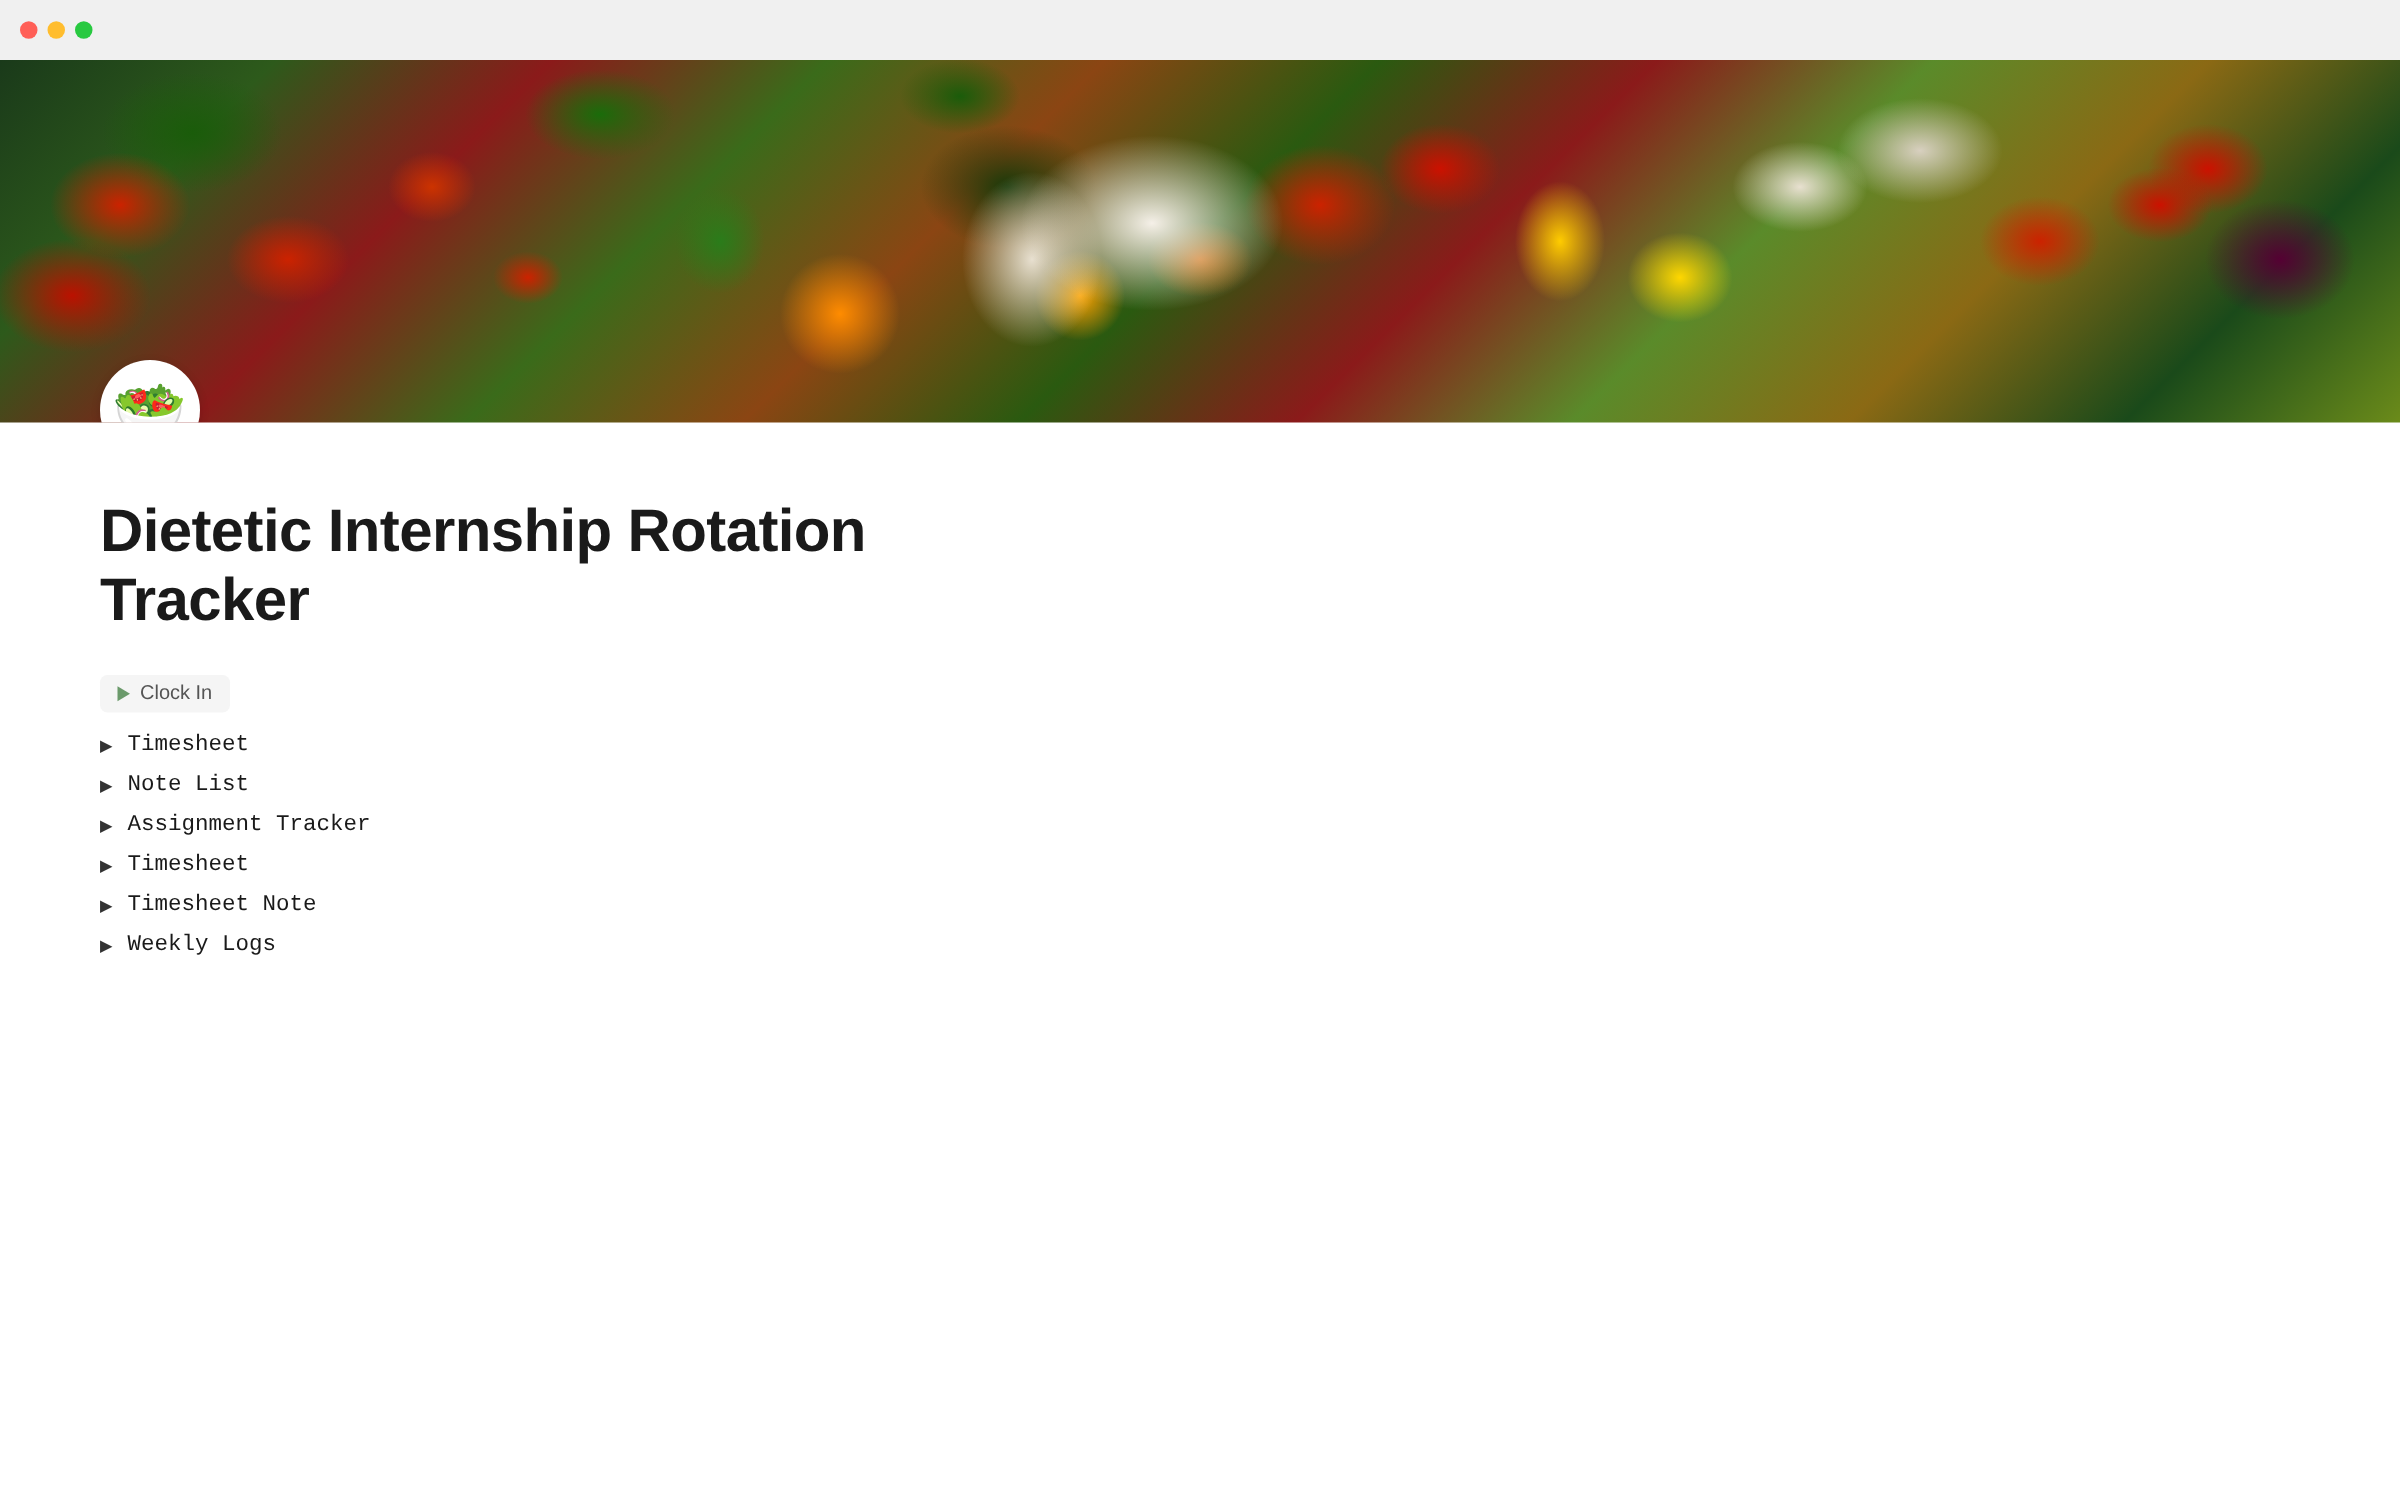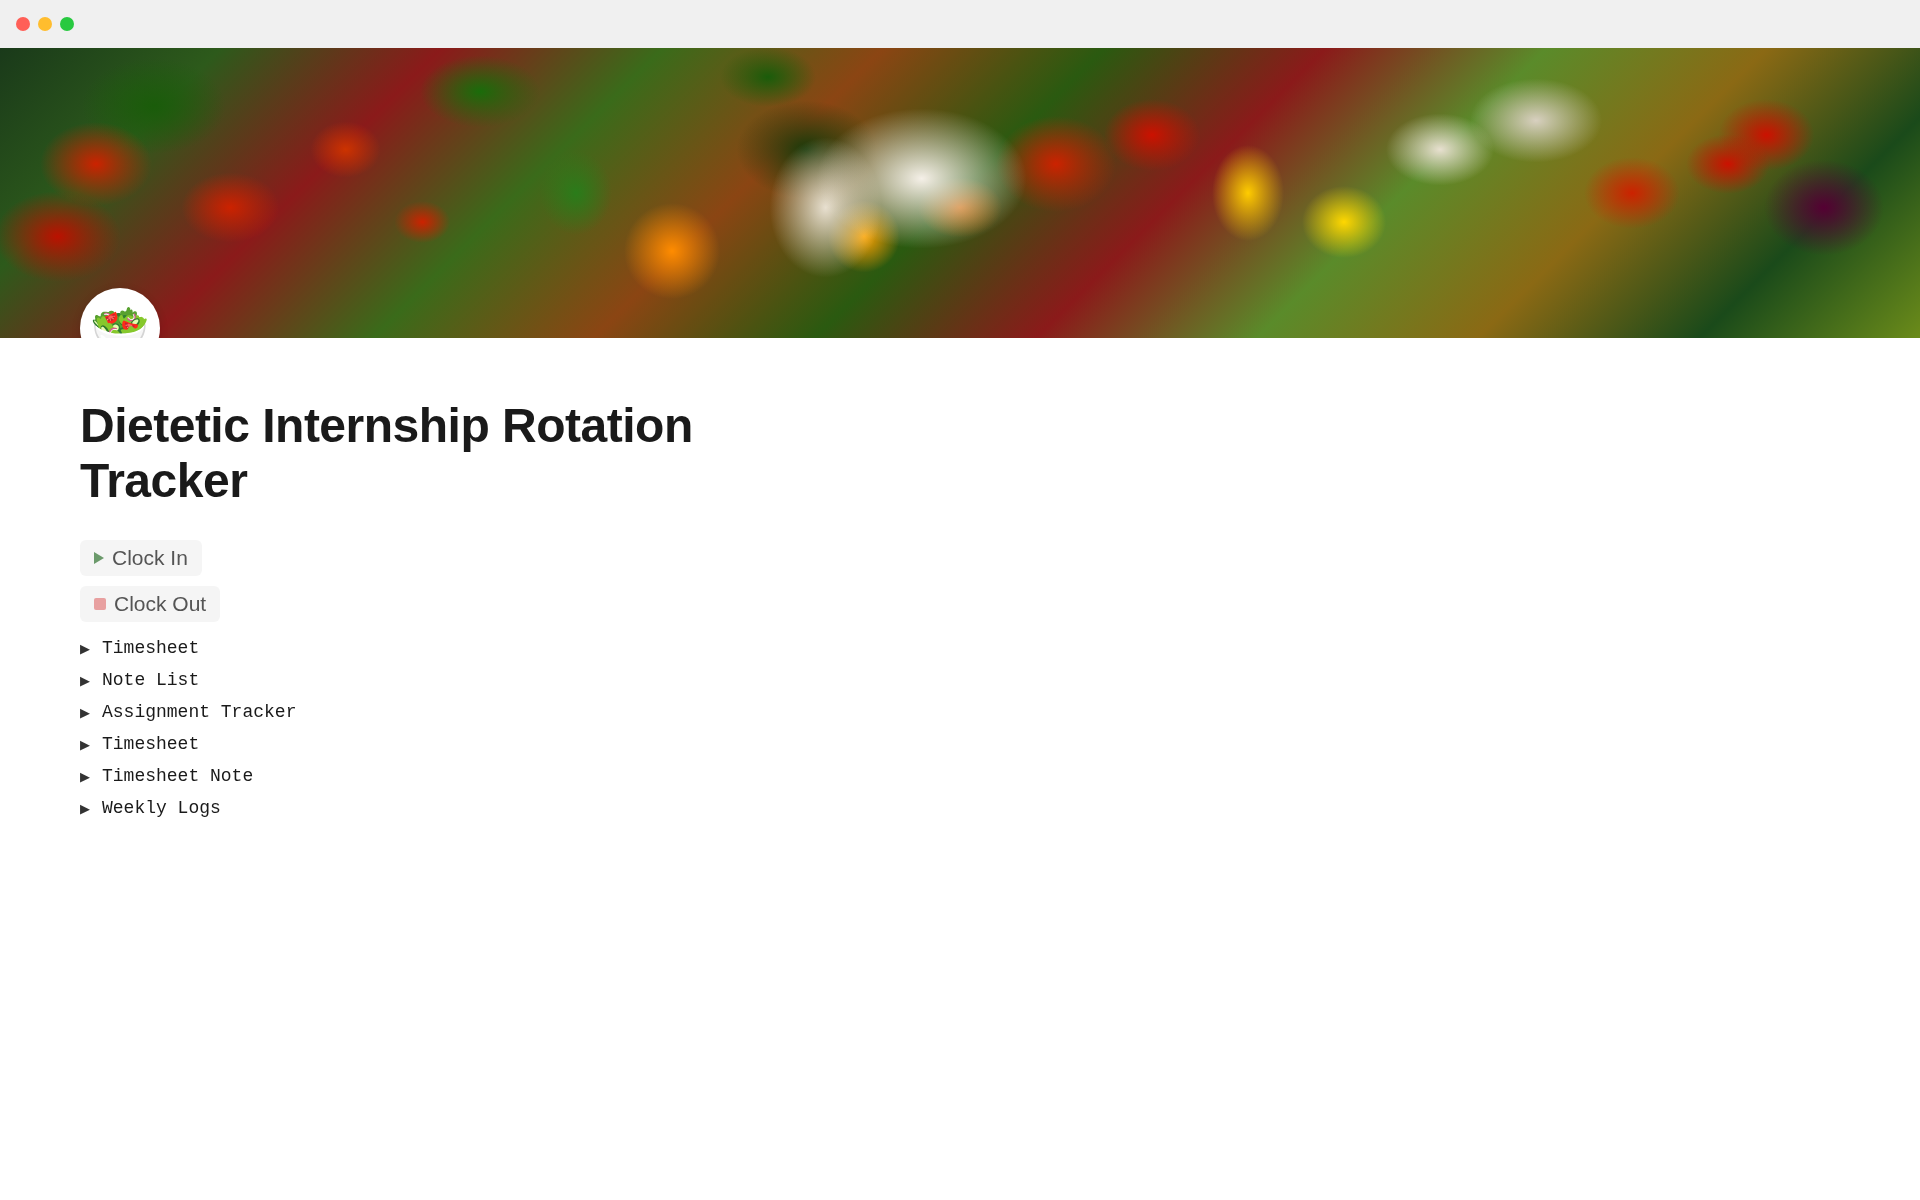--- a/index.html
+++ b/index.html
@@ -152,21 +152,21 @@
 
     .action-button {
       display: inline-flex;
       align-items: center;
       gap: 8px;
       padding: 6px 14px;
       border-radius: 6px;
       background: #f5f5f5;
       border: none;
       cursor: pointer;
-      font-size: 21px;
+      font-size: 16px;
       color: #555;
       font-family: inherit;
     }
 
     .button-icon {
       width: 14px;
       height: 14px;
       border-radius: 3px;
       flex-shrink: 0;
     }
@@ -236,26 +236,20 @@
 
     <h1 class="page-title">Dietetic Internship Rotation Tracker</h1>
 
     <div class="button-row">
       <button class="action-button">
         <span class="button-icon clock-in"></span>
         <span>Clock In</span>
       </button>
     </div>
 
-    <div class="button-row">
-      <button class="action-button">
-        <span class="button-icon clock-out"></span>
-        <span>Clock Out</span>
-      </button>
-    </div>
 
     <div class="list-section">
 
       <div class="list-item">
         <span class="arrow-icon">▶</span>
         <span class="list-label">Timesheet</span>
       </div>
 
       <div class="list-item">
         <span class="arrow-icon">▶</span>

